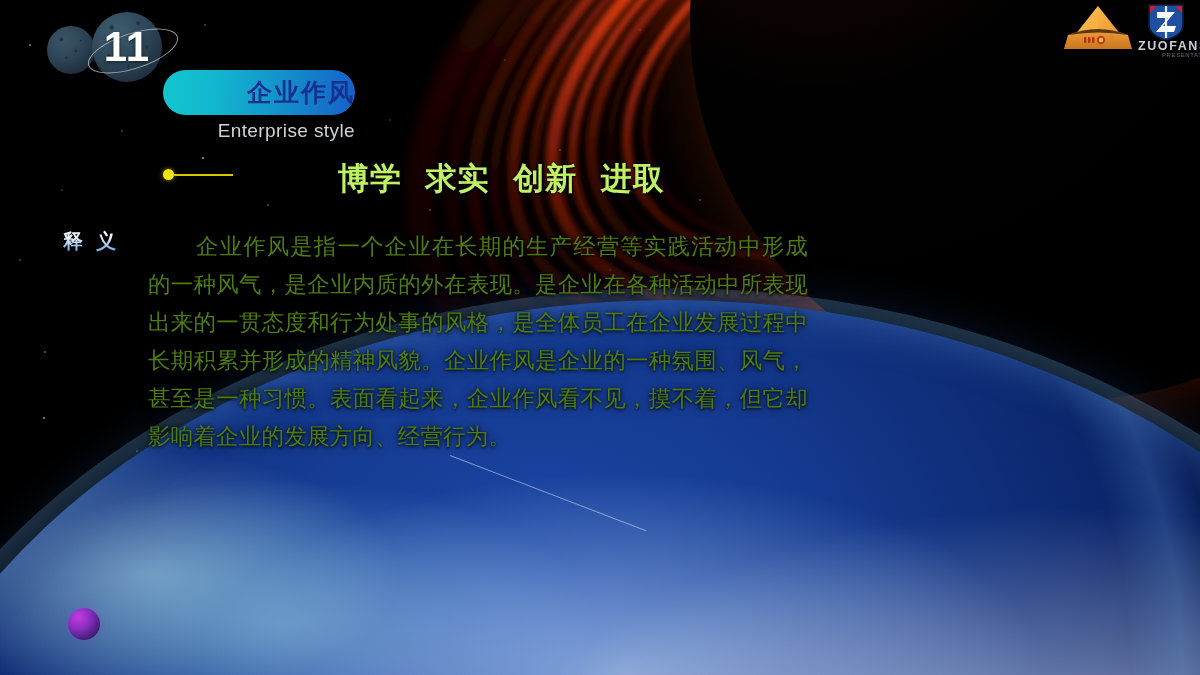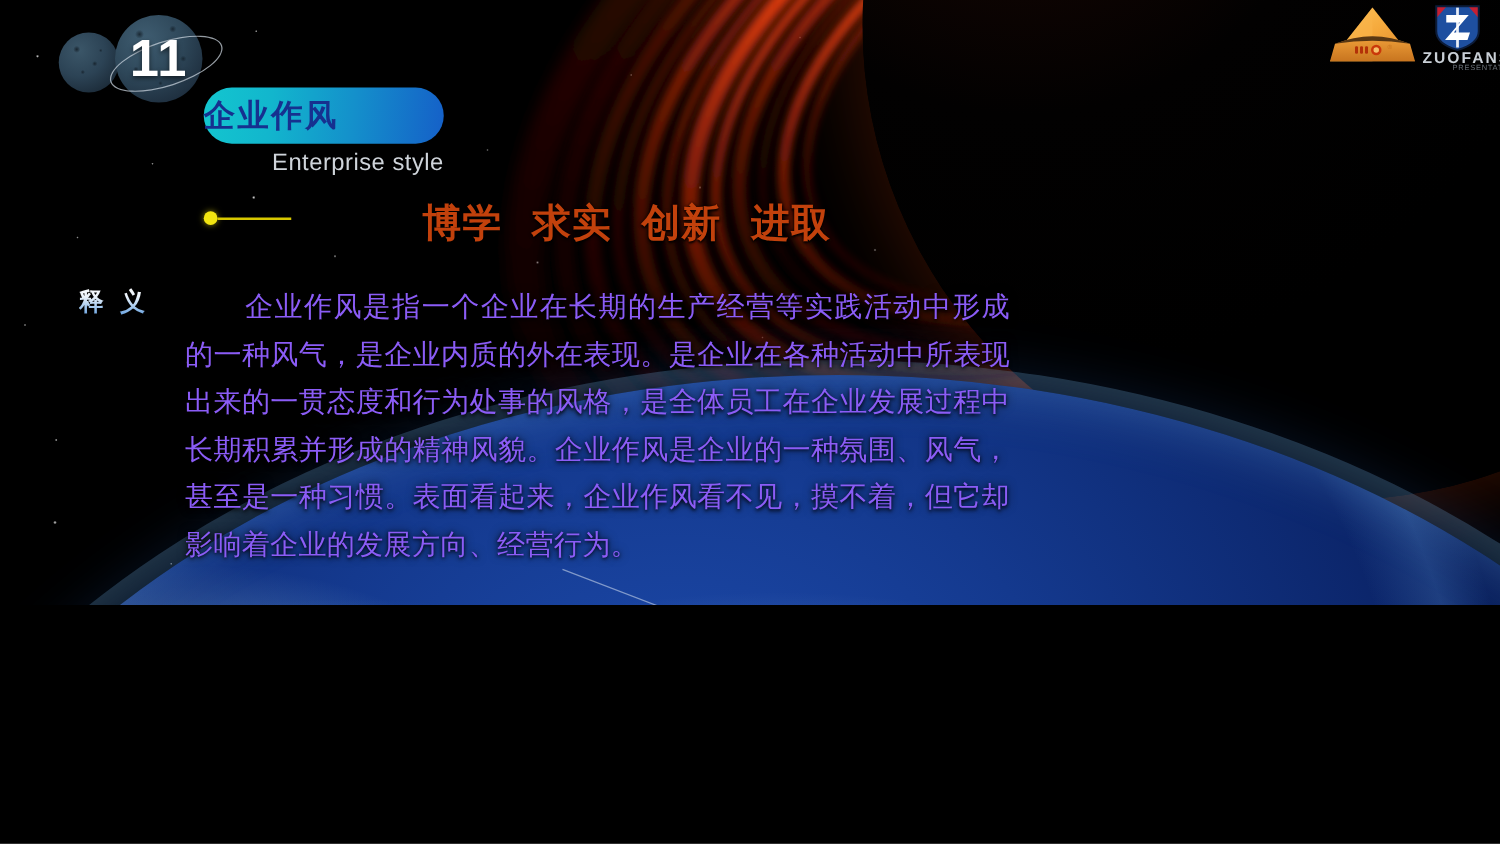--- a/index.html
+++ b/index.html
@@ -2,21 +2,21 @@
 <html><head>
 <meta charset="utf-8">
 <style>
   html,body{margin:0;padding:0;background:#000;}
   body{
     font-family:"Liberation Sans","DejaVu Sans",sans-serif;
     -webkit-font-smoothing:antialiased;
   }
   #slide{
     position:relative;
-    width:1200px;height:484px;
+    width:1200px;height:675px;
     overflow:hidden;
     background:#000000;
   }
 
   
   .layer{position:absolute;inset:0;}
 
   .starfield{
     position:absolute;inset:0;
     background-repeat:no-repeat;
@@ -190,21 +190,21 @@
     box-shadow:0 0 10px rgba(150,60,200,.35);
   }
 
   
   .title-pill{
     position:absolute;
     left:163px;top:70px;
     width:192px;height:45px;
     border-radius:23px;
     background:linear-gradient(95deg,#13c6cf 0%, #12b6cd 28%, #1490cb 62%, #1560c8 100%);
-    display:flex;align-items:center;justify-content:flex-start;
+    display:flex;align-items:center;justify-content:flex-end;
   }
   .title-pill-text{
     color:#16308f;
     font-size:25px;font-weight:bold;
     letter-spacing:2px;
     font-family:"DejaVu Sans","Liberation Sans",sans-serif;
     line-height:1;
   }
   .subtitle{
     position:absolute;
@@ -226,21 +226,21 @@
   .bullet-line{
     position:absolute;
     left:174px;top:173.5px;
     width:59px;height:2px;
     background:#d8c800;
   }
 
   .headline{
     position:absolute;
     left:338px;top:158px;
-    color:#c2410c;
+    color:#bef264;
     font-size:31px;font-weight:bold;
     letter-spacing:1px;
     white-space:pre;
     font-family:"DejaVu Sans","Liberation Sans",sans-serif;
     text-shadow:0 0 3px rgba(0,0,0,.8), 0 1px 2px rgba(0,0,0,.9);
   }
 
   .explain-label{
     position:absolute;
     left:43px;top:228px;
@@ -254,21 +254,21 @@
     -webkit-text-fill-color:transparent;
     text-shadow:none;
     filter:drop-shadow(0 1px 1px rgba(0,0,0,.8));
     margin-left:20px;
   }
 
   .body-text{
     position:absolute;
     left:148px;top:227px;
     width:660px;
-    color:#8b5cf6;
+    color:#4d7c0f;
     font-size:22.5px;
     line-height:38px;
     text-indent:48px;
     letter-spacing:.2px;
     font-family:"DejaVu Sans","Liberation Sans",sans-serif;
     text-shadow:0 1px 3px rgba(0,0,0,.95), 0 0 8px rgba(0,0,0,.8);
     text-align:justify;
   }
 
   

